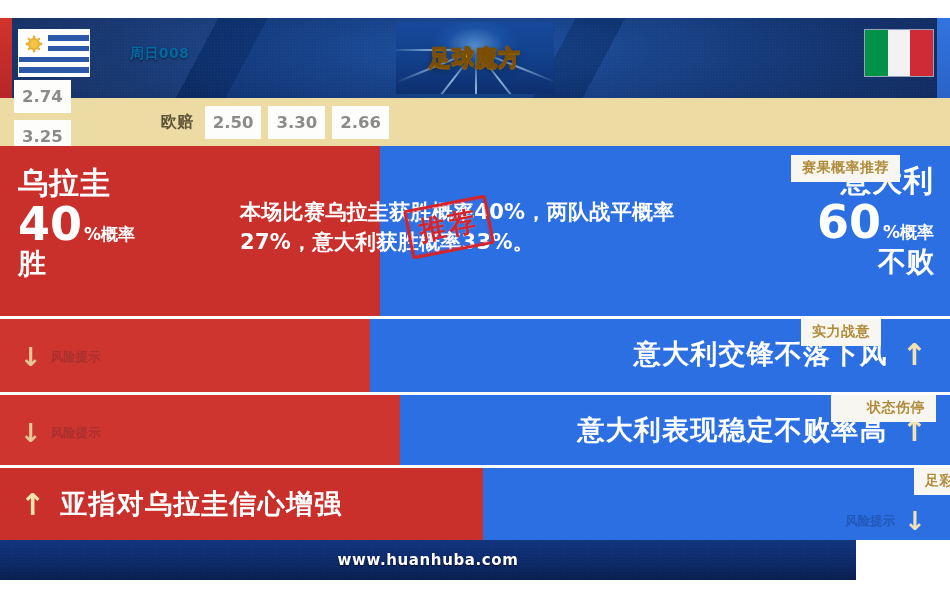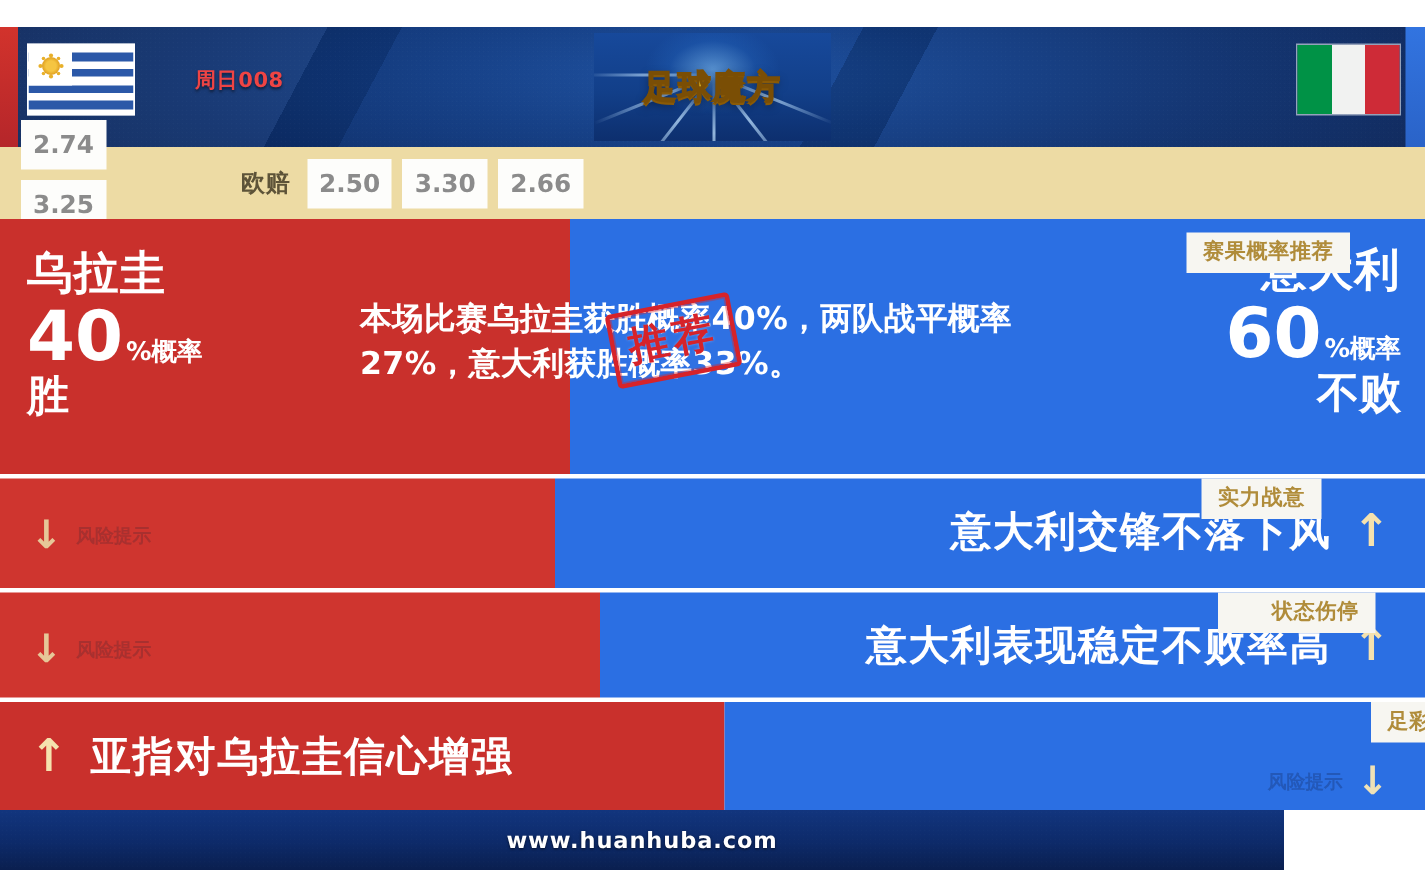--- a/index.html
+++ b/index.html
@@ -57,21 +57,21 @@
       -7px 0 0 -4.6px #e8b02a, 7px 0 0 -4.6px #e8b02a,
       -5px -5px 0 -4.8px #e8b02a, 5px -5px 0 -4.8px #e8b02a,
       -5px 5px 0 -4.8px #e8b02a, 5px 5px 0 -4.8px #e8b02a;
   }
   .flag-it{ right:16px; top:29px; width:70px; height:48px; display:flex; }
   .flag-it i{ flex:1; display:block; }
   .flag-it .g{ background:#009246 } .flag-it .w{ background:#f1f2f1 } .flag-it .r{ background:#ce2b37 }
 
   .round-label{
     position:absolute; left:130px; top:45px; z-index:5;
-    color:#ef4444; font-size:14px; font-weight:bold; letter-spacing:.4px;
+    color:#0369a1; font-size:14px; font-weight:bold; letter-spacing:.4px;
     text-shadow:0 1px 2px rgba(0,0,0,.55);
   }
   .logo{
     position:absolute; left:396px; top:22px; width:158px; height:72px; z-index:5;
     background:
       radial-gradient(ellipse 60px 40px at 50% 34%, rgba(140,205,255,.55) 0%, rgba(40,110,200,.25) 48%, rgba(10,40,100,0) 75%),
       linear-gradient(180deg,#17499b 0%,#123f89 55%,#0d2f6e 100%);
     display:flex; align-items:center; justify-content:center;
     overflow:hidden;
   }
@@ -162,21 +162,21 @@
   
   .r2{ height:73px; }
   .r2 .left{ width:370px; height:73px; position:relative; }
   .r2 .right{ width:580px; height:73px; position:relative; }
   .badge-2{ left:431px; top:0px; }
 
   
   .r3{ height:70px; }
   .r3 .left{ width:400px; height:70px; position:relative; }
   .r3 .right{ width:550px; height:70px; position:relative; }
-  .badge-3{ left:412px; top:0px;padding-left:36px; }
+  .badge-3{ left:431px; top:0px;padding-left:36px; }
 
   
   .r4{ height:72px; }
   .r4 .left{ width:483px; height:72px; position:relative; }
   .r4 .right{ width:467px; height:72px; position:relative; }
   .badge-4{ left:431px; top:0px; }
 
   .hint{
     position:absolute; display:flex; align-items:center; gap:9px;
     font-size:12.5px; font-weight:bold;

